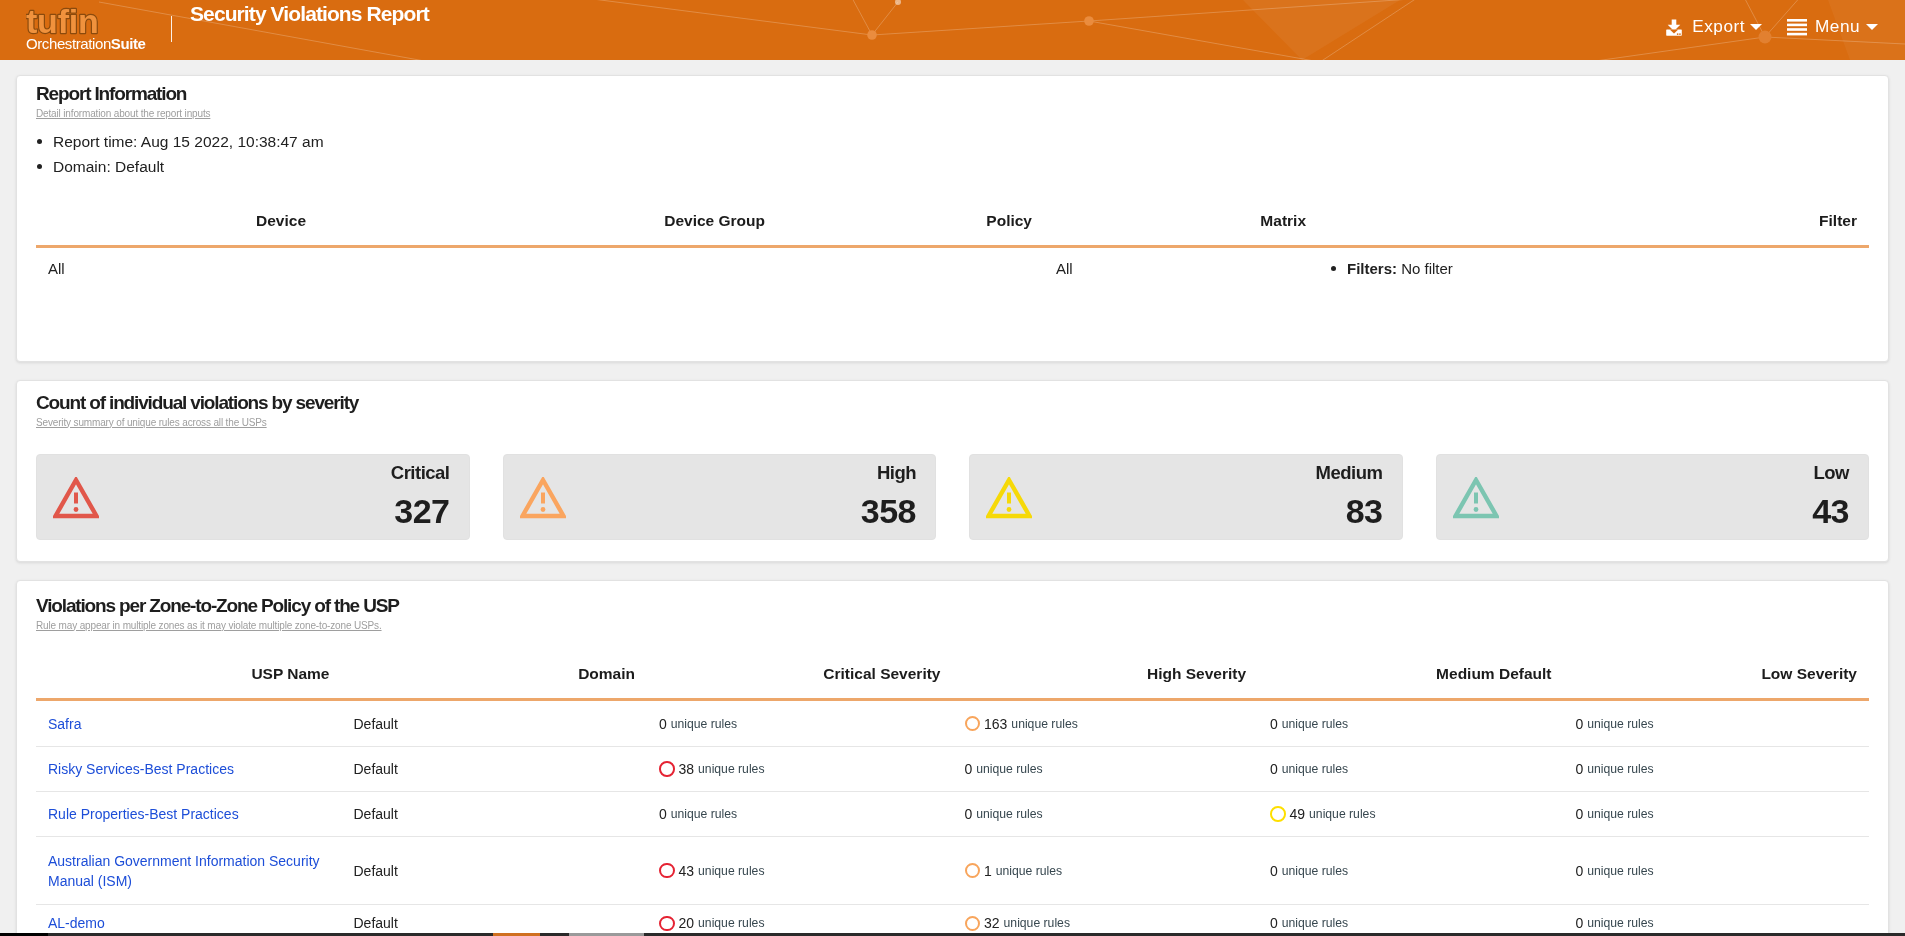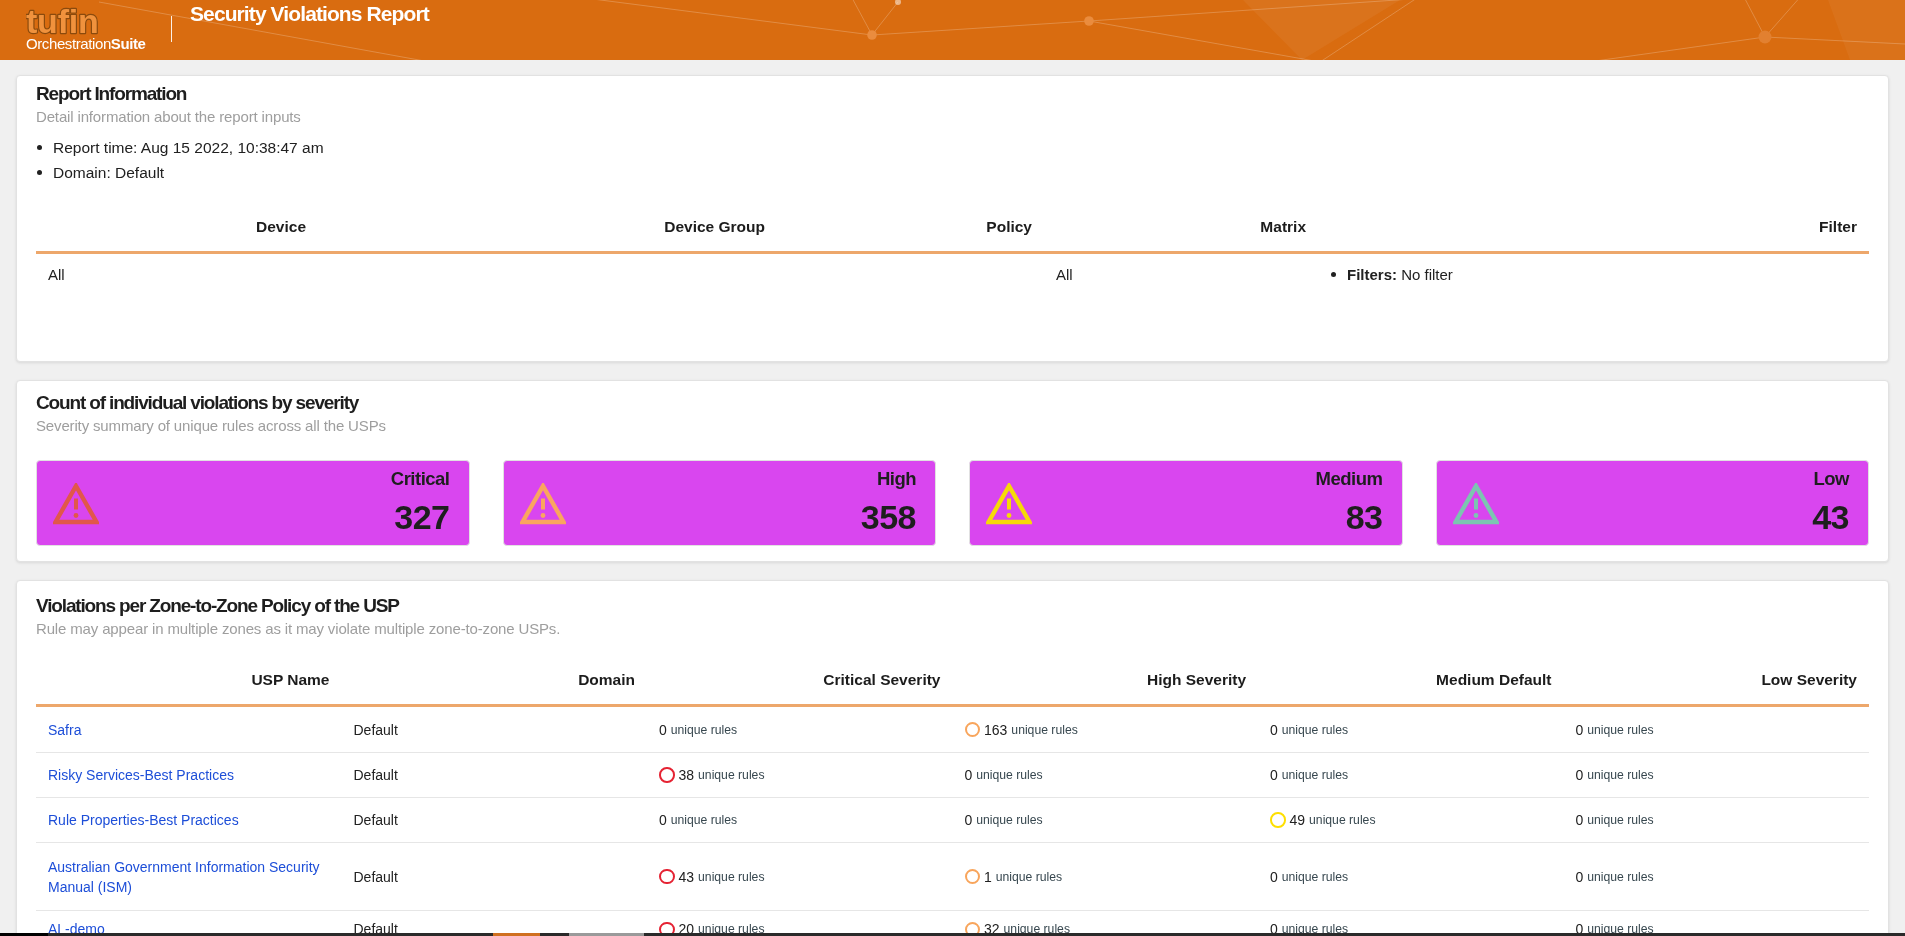--- a/index.html
+++ b/index.html
@@ -28,41 +28,41 @@
 .hbtn { display:flex; align-items:center; }
 .caret { width:0; height:0; border-left:6px solid transparent; border-right:6px solid transparent; border-top:6.5px solid #fff; margin-left:12px; }
 
 main { padding:15px 16px 0 16px; }
 .card {
   background:#fff; border:1px solid #e2e2e2; border-radius:4px;
   box-shadow:0 1px 3px rgba(0,0,0,.1);
   padding:0 19px; margin-bottom:18px; position:relative;
 }
 .card h2 { margin:0; font-size:19px; font-weight:700; color:#1e1e1e; letter-spacing:-1.15px; }
-.card .sub { margin:2.5px 0 0 0; font-size:15px; color:#9e9e9e; letter-spacing:-0.15px; }
+.card .sub { margin:2.5px 0 0 0; font-size:10px; color:#9e9e9e; letter-spacing:-0.15px;text-decoration:underline; }
 
 #c1 { height:287px; padding-top:7px; }
 #c1 ul { margin:10.5px 0 0 0; padding:0; list-style:none; }
 #c1 li { position:relative; padding-left:17px; font-size:15.5px; height:25px; line-height:25px; }
 #c1 li::before { content:''; position:absolute; left:1px; top:10px; width:5px; height:5px; border-radius:50%; background:#212121; }
 
 table { border-collapse:collapse; table-layout:fixed; width:100%; }
 th { text-align:right; font-size:15.5px; font-weight:700; color:#1c1c1c; padding:0 12px; }
 thead tr { border-bottom:3px solid #eda76b; }
 td { font-size:14px; padding:0 12px; vertical-align:middle; }
 #t1 { margin-top:33px; }
 #t1 th { padding-bottom:15px; }
 #t1 td { padding-top:12px; vertical-align:top; font-size:15px; }
 .fitem { position:relative; padding-left:17px; }
 .fitem::before { content:''; position:absolute; left:1px; top:6px; width:5px; height:5px; border-radius:50%; background:#212121; }
 
 #c2 { height:182px; padding-top:11px; }
 .sboxes { display:flex; gap:33px; margin-top:26.5px; }
 .sbox {
-  flex:1; height:86px; background:#d946ef; border:1px solid #e1e1e1; border-radius:4px;
+  flex:1; height:86px; background:#e5e5e5; border:1px solid #e1e1e1; border-radius:4px;
   display:flex; align-items:center; padding:0 19px 0 16px;
 }
 .sbox .icon { width:46px; height:42px; margin-top:2px; }
 .sbox .stats { margin-left:auto; text-align:right; }
 .sbox .slabel { font-size:18.5px; font-weight:700; color:#1e1e1e; line-height:20px; margin-top:-4px; letter-spacing:-0.5px; }
 .sbox .snum { font-size:34px; font-weight:700; color:#1e1e1e; line-height:34px; margin-top:11px; letter-spacing:-0.5px; }
 
 #c3 { height:420px; padding-top:14px; }
 #t2 { margin-top:34.5px; }
 #t2 th { padding-bottom:15px; }
@@ -111,20 +111,43 @@
     <circle cx="1765" cy="37" r="6.5" fill="#e28030"></circle>
   </svg>
   <div class="logo">
     <svg width="140" height="36">
       <text x="0" y="32" font-family="Liberation Sans, sans-serif" font-size="34" font-weight="700" letter-spacing="-0.2" fill="#f0923d" stroke="#8a4a0d" stroke-width="2.4" paint-order="stroke" stroke-linejoin="round">tufin</text>
     </svg>
     <div class="sub" style="margin-top:-4px">Orchestration<b>Suite</b></div>
   </div>
   <div class="hsep"></div>
   <div class="htitle">Security Violations Report</div>
+  <div class="hright">
+    <div class="hbtn" style="margin-right:25px">
+      <svg width="18" height="18" viewBox="0 0 18 18" style="margin-right:9px">
+        <path fill="#fff" d="M6.7 1.4h4.6v5.4h4L9 13 2.7 6.8h4z"></path>
+        <rect x="1.2" y="11.4" width="15.6" height="6.3" rx="0.6" fill="#fff"></rect>
+        <path fill="#d96c10" d="M4.7 11.4 9 15.5 13.3 11.4 Z"></path>
+        <rect x="11.9" y="15.4" width="1.5" height="1.5" fill="#d96c10"></rect>
+        <rect x="14.2" y="15.4" width="1.5" height="1.5" fill="#d96c10"></rect>
+      </svg>
+      <span>Export</span>
+      <span class="caret" style="margin-left:5px"></span>
+    </div>
+    <div class="hbtn">
+      <svg width="20" height="18" viewBox="0 0 20 18" style="margin-right:8px">
+        <rect x="0" y="1" width="20" height="2.6" fill="#fff"></rect>
+        <rect x="0" y="5.6" width="20" height="2.6" fill="#fff"></rect>
+        <rect x="0" y="10.2" width="20" height="2.6" fill="#fff"></rect>
+        <rect x="0" y="14.8" width="20" height="2.6" fill="#fff"></rect>
+      </svg>
+      <span>Menu</span>
+      <span class="caret" style="margin-left:6px"></span>
+    </div>
+  </div>
 </header>
 <main>
   <section class="card" id="c1">
     <h2>Report Information</h2>
     <p class="sub">Detail information about the report inputs</p>
     <ul>
       <li>Report time: Aug 15 2022, 10:38:47 am</li>
       <li>Domain: Default</li>
     </ul>
     <table id="t1">

